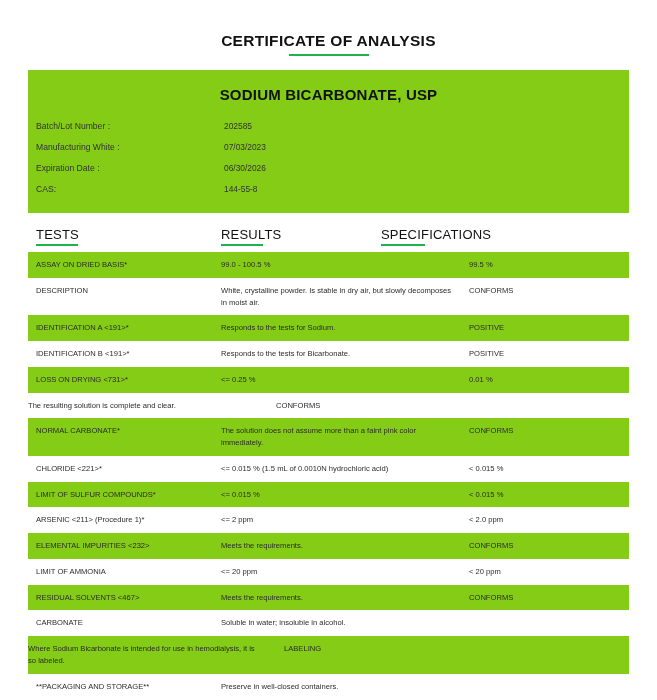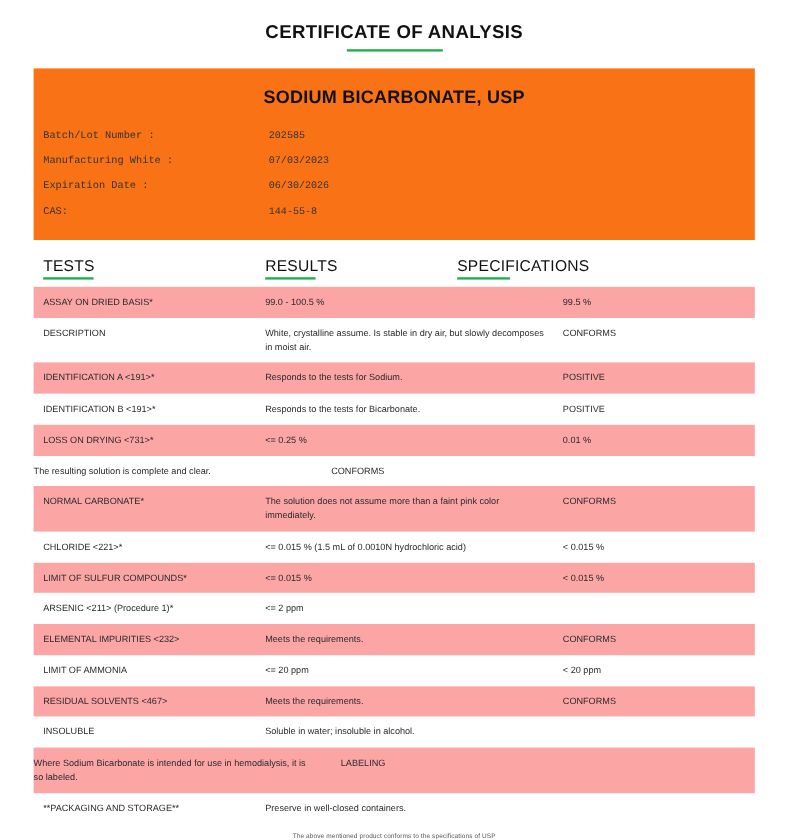--- a/index.html
+++ b/index.html
@@ -13,42 +13,43 @@
   }
   .page { position: relative; width: 657px; height: 700px; padding: 0; }
 
   
   .doc-title {
     text-align: center;
     font-size: 15.5px;
     font-weight: bold;
     letter-spacing: 0.3px;
     color: #111;
-    padding-top: 19px;
+    padding-top: 5px;
+    margin-top: 27px;
   }
   .title-rule {
     width: 80px; height: 2px; background: #22b24c;
     margin: 4px auto 0 auto;
   }
 
   
   .info-panel {
     margin: 14px 28px 0 28px;
-    background: #f97316;
+    background: #84cc16;
     padding: 12px 0 14px 0;
   }
   .product-name {
     text-align: center;
     font-size: 15px;
     font-weight: bold;
     color: #111;
     padding: 4px 0 12px 0;
     letter-spacing: 0.2px;
   }
-  .info-row { display: flex; align-items: flex-end; padding: 5.5px 0; font-family: Liberation Mono, monospace; }
+  .info-row { display: flex; align-items: flex-end; padding: 5.5px 0; }
   .info-label {
     width: 196px; padding-left: 8px;
     font-size: 8.6px; color: #333;
   }
   .info-value { font-size: 8.4px; color: #333; }
 
   
   .table { margin: 0 28px; }
   .thead { display: flex; padding: 14px 0 6px 0; }
   .th {
@@ -56,21 +57,21 @@
   }
   .th .th-rule { height: 2px; background: #22b24c; margin-top: 2px; }
   .col-test { width: 193px; padding-left: 8px; }
   .col-spec { width: 248px; }
   .col-res  { flex: 1; }
   .th.col-test .th-rule { width: 42px; }
   .th.col-spec .th-rule { width: 44px; }
   .th.col-res  .th-rule { width: 42px; }
 
   .trow { display: flex; align-items: flex-start; padding: 7px 0; }
-  .trow.alt { background: #fca5a5; }
+  .trow.alt { background: #84cc16; }
   .td { font-size: 7.6px; line-height: 1.55; color: #2b2b2b; }
   .td.col-test { padding-left: 8px; }
   .td.col-spec { padding-right: 14px; }
 
   
   .footer { display: flex; margin: 14px 28px 0 28px; }
   .fcol-a { width: 193px; padding-left: 8px; }
   .fcol-b { width: 248px; }
   .fcol-c { flex: 1; }
   .fhead {
@@ -128,21 +129,21 @@
       </div>
     </div>
     <div id="table-rows">
         <div class="trow alt">
           <div class="td col-test">ASSAY ON DRIED BASIS*</div>
           <div class="td col-spec">99.0 - 100.5 %</div>
           <div class="td col-res">99.5 %</div>
         </div>
         <div class="trow">
           <div class="td col-test">DESCRIPTION</div>
-          <div class="td col-spec">White, crystalline assume. Is stable in dry air, but slowly decomposes in moist air.</div>
+          <div class="td col-spec">White, crystalline powder. Is stable in dry air, but slowly decomposes in moist air.</div>
           <div class="td col-res">CONFORMS</div>
         </div>
         <div class="trow alt">
           <div class="td col-test">IDENTIFICATION A &lt;191&gt;*</div>
           <div class="td col-spec">Responds to the tests for Sodium.</div>
           <div class="td col-res">POSITIVE</div>
         </div>
         <div class="trow">
           <div class="td col-test">IDENTIFICATION B &lt;191&gt;*</div>
           <div class="td col-spec">Responds to the tests for Bicarbonate.</div>
@@ -168,38 +169,39 @@
           <div class="td col-res">&lt; 0.015 %</div>
         </div>
         <div class="trow alt">
           <div class="td col-test">LIMIT OF SULFUR COMPOUNDS*</div>
           <div class="td col-spec">&lt;= 0.015 %</div>
           <div class="td col-res">&lt; 0.015 %</div>
         </div>
         <div class="trow">
           <div class="td col-test">ARSENIC &lt;211&gt; (Procedure 1)*</div>
           <div class="td col-spec">&lt;= 2 ppm</div>
+          <div class="td col-res">&lt; 2.0 ppm</div>
         </div>
         <div class="trow alt">
           <div class="td col-test">ELEMENTAL IMPURITIES &lt;232&gt;</div>
           <div class="td col-spec">Meets the requirements.</div>
           <div class="td col-res">CONFORMS</div>
         </div>
         <div class="trow">
           <div class="td col-test">LIMIT OF AMMONIA</div>
           <div class="td col-spec">&lt;= 20 ppm</div>
           <div class="td col-res">&lt; 20 ppm</div>
         </div>
         <div class="trow alt">
           <div class="td col-test">RESIDUAL SOLVENTS &lt;467&gt;</div>
           <div class="td col-spec">Meets the requirements.</div>
           <div class="td col-res">CONFORMS</div>
         </div>
         <div class="trow">
-          <div class="td col-test">INSOLUBLE</div>
+          <div class="td col-test">CARBONATE</div>
           <div class="td col-spec">Soluble in water; insoluble in alcohol.</div>
           <div class="td col-res"></div>
         </div>
         <div class="trow alt">
           <div class="td col-spec">Where Sodium Bicarbonate is intended for use in hemodialysis, it is so labeled.</div>
           <div class="td col-test">LABELING</div>
           <div class="td col-res"></div>
         </div>
         <div class="trow">
           <div class="td col-test">**PACKAGING AND STORAGE**</div>

